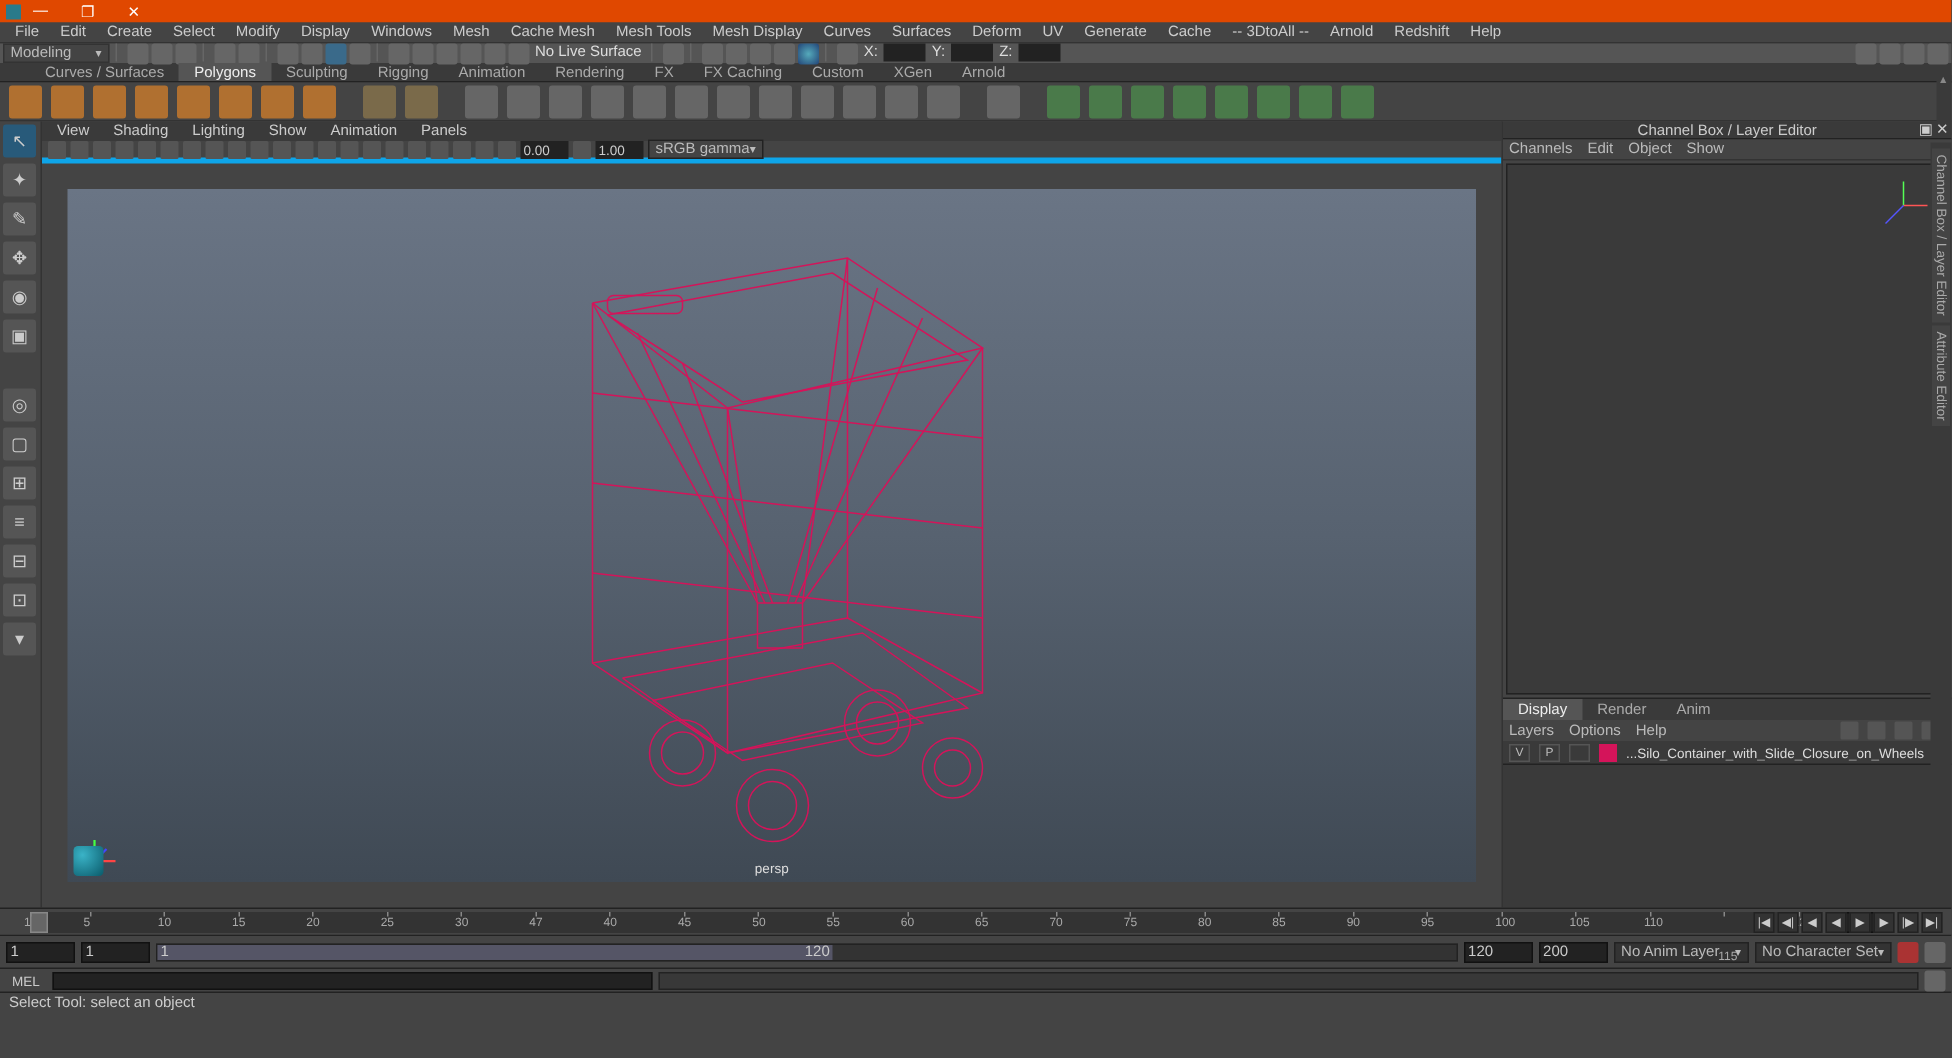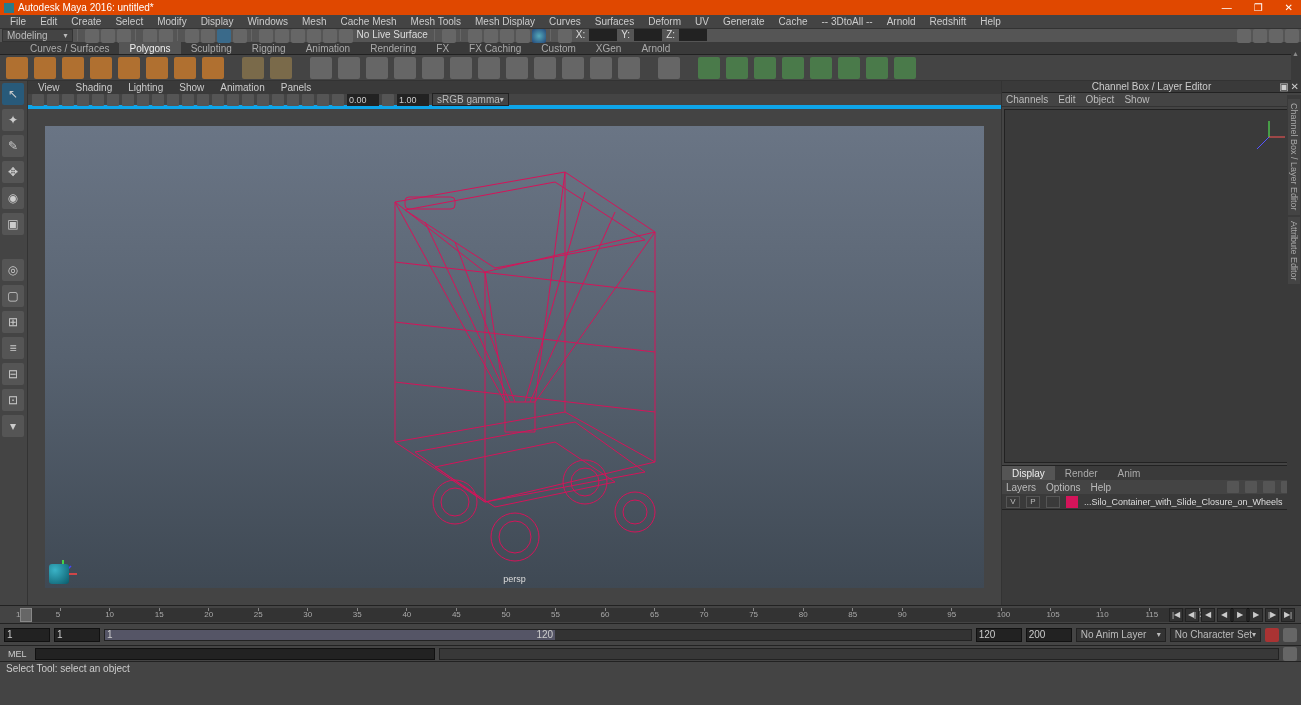--- a/index.html
+++ b/index.html
@@ -84,21 +84,20 @@
 .rs-tab{writing-mode:vertical-rl;font-size:9px;color:#aaa;padding:4px 1px;cursor:pointer;background:#444}
 .scroll-v{position:absolute;right:0;top:50px;width:10px;height:40px;background:#3a3a3a}
 .scroll-v::before{content:"▲";position:absolute;top:0;left:1px;font-size:7px;color:#888}
 .scroll-v::after{content:"▼";position:absolute;bottom:0;left:1px;font-size:7px;color:#888}
 </style>
 </head>
 <body>
 
 <div class="titlebar">
   <div class="logo"></div>
-  <div class="title">Autodesk Maya 2016: untitled*</div>
   <div class="win-btns">
     <span class="win-btn">—</span>
     <span class="win-btn">❐</span>
     <span class="win-btn">✕</span>
   </div>
 </div>
 
 <div class="menubar">
   <span class="m">File</span>
   <span class="m">Edit</span>
@@ -396,21 +395,21 @@
       <div class="ts-num" style="left: calc(7.56303% - 4px);">10</div>
       <div class="ts-tick" style="left: 11.7647%;"></div>
       <div class="ts-num" style="left: calc(11.7647% - 4px);">15</div>
       <div class="ts-tick" style="left: 15.9664%;"></div>
       <div class="ts-num" style="left: calc(15.9664% - 4px);">20</div>
       <div class="ts-tick" style="left: 20.1681%;"></div>
       <div class="ts-num" style="left: calc(20.1681% - 4px);">25</div>
       <div class="ts-tick" style="left: 24.3697%;"></div>
       <div class="ts-num" style="left: calc(24.3697% - 4px);">30</div>
       <div class="ts-tick" style="left: 28.5714%;"></div>
-      <div class="ts-num" style="left: calc(28.5714% - 4px);">35</div>
+      <div class="ts-num" style="left: calc(28.5714% - 4px);">47</div>
       <div class="ts-tick" style="left: 32.7731%;"></div>
       <div class="ts-num" style="left: calc(32.7731% - 4px);">40</div>
       <div class="ts-tick" style="left: 36.9748%;"></div>
       <div class="ts-num" style="left: calc(36.9748% - 4px);">45</div>
       <div class="ts-tick" style="left: 41.1765%;"></div>
       <div class="ts-num" style="left: calc(41.1765% - 4px);">50</div>
       <div class="ts-tick" style="left: 45.3782%;"></div>
       <div class="ts-num" style="left: calc(45.3782% - 4px);">55</div>
       <div class="ts-tick" style="left: 49.5798%;"></div>
       <div class="ts-num" style="left: calc(49.5798% - 4px);">60</div>
@@ -428,21 +427,21 @@
       <div class="ts-num" style="left: calc(74.7899% - 4px);">90</div>
       <div class="ts-tick" style="left: 78.9916%;"></div>
       <div class="ts-num" style="left: calc(78.9916% - 4px);">95</div>
       <div class="ts-tick" style="left: 83.1933%;"></div>
       <div class="ts-num" style="left: calc(83.1933% - 4px);">100</div>
       <div class="ts-tick" style="left: 87.395%;"></div>
       <div class="ts-num" style="left: calc(87.395% - 4px);">105</div>
       <div class="ts-tick" style="left: 91.5966%;"></div>
       <div class="ts-num" style="left: calc(91.5966% - 4px);">110</div>
       <div class="ts-tick" style="left: 95.7983%;"></div>
-      <div class="ts-num" style="left: calc(95.7983% - 4px);">115</div>
+      <div class="ts-num" style="left: calc(95.7983% - 4px); margin-top: 23px;">115</div>
       <div class="ts-tick" style="left: 100%;"></div>
       <div class="ts-num" style="left: calc(100% - 4px);">120</div>
     </div>
   <input class="pb-input" style="width: 34px; margin-right: 48px;" value="1">
   <div class="pb-btns" style="position:absolute;right:6px">
     <div class="pb-btn">|◀</div>
     <div class="pb-btn">◀|</div>
     <div class="pb-btn">◀</div>
     <div class="pb-btn">◀</div>
     <div class="pb-btn">▶</div>

